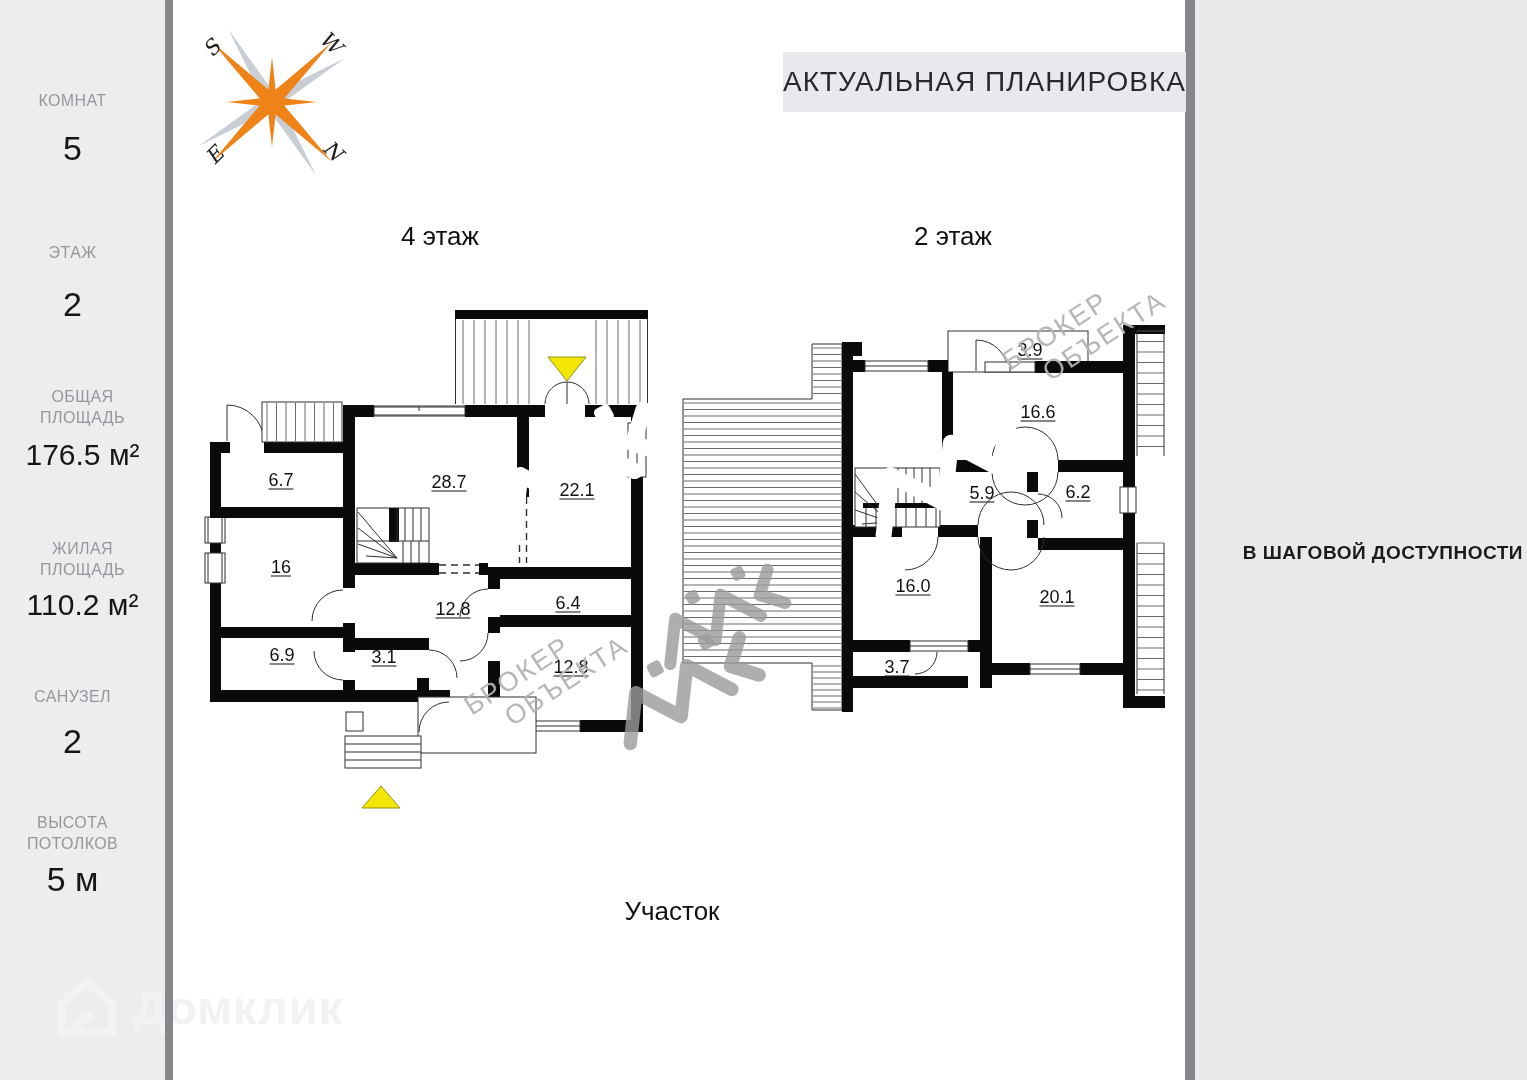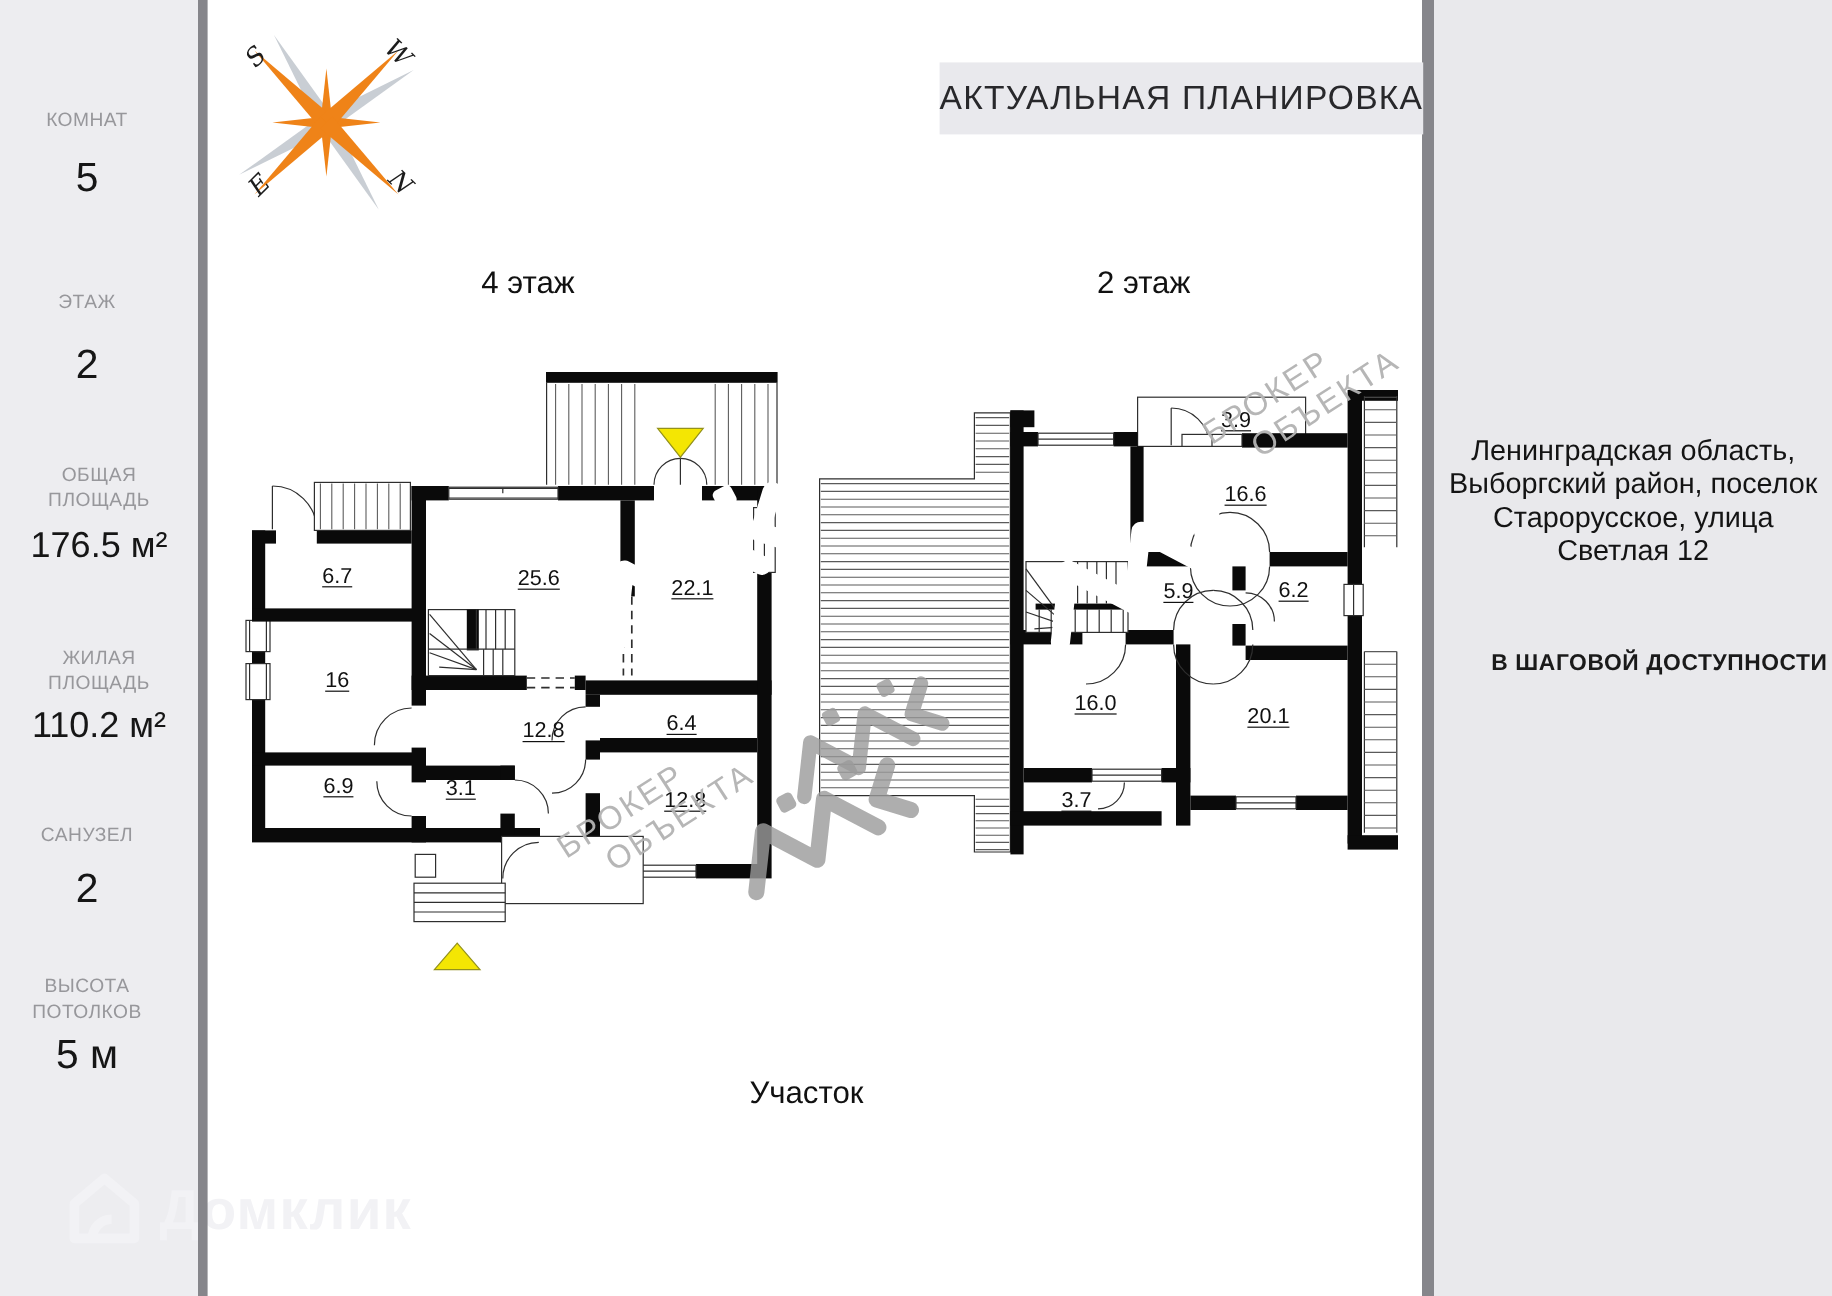--- a/index.html
+++ b/index.html
@@ -423,43 +423,37 @@
     <g style="color:#9b9b9b" opacity=".8" transform="translate(636,618) rotate(-28)">
         <use href="#mkzig" width="150" height="69"></use>
       </g>
   </svg>
 
   <div class="lbl floor-label" style="left:440px;top:236px">4 этаж</div>
   <div class="lbl floor-label" style="left:953px;top:236px">2 этаж</div>
   <div class="lbl site-label" style="left:672px;top:911px">Участок</div>
 
   <div class="lbl room-label" style="left:281px;top:480px">6.7</div>
-  <div class="lbl room-label" style="left:449px;top:482px">25.6</div>
+  <div class="lbl room-label" style="left:449px;top:482px">28.7</div>
   <div class="lbl room-label" style="left:577px;top:490px">22.1</div>
   <div class="lbl room-label" style="left:281px;top:567px">16</div>
   <div class="lbl room-label" style="left:453px;top:609px">12.8</div>
   <div class="lbl room-label" style="left:568px;top:603px">6.4</div>
   <div class="lbl room-label" style="left:282px;top:655px">6.9</div>
   <div class="lbl room-label" style="left:384px;top:657px">3.1</div>
   <div class="lbl room-label" style="left:571px;top:667px">12.8</div>
 
   <div class="lbl room-label" style="left:1030px;top:350px">3.9</div>
   <div class="lbl room-label" style="left:1038px;top:412px">16.6</div>
   <div class="lbl room-label" style="left:982px;top:493px">5.9</div>
   <div class="lbl room-label" style="left:1078px;top:492px">6.2</div>
   <div class="lbl room-label" style="left:913px;top:586px">16.0</div>
   <div class="lbl room-label" style="left:1057px;top:597px">20.1</div>
   <div class="lbl room-label" style="left:897px;top:667px">3.7</div>
 
-  <div class="address">
-    <div>Ленинградская область,</div>
-    <div>Выборгский район, поселок</div>
-    <div>Старорусское, улица</div>
-    <div>Светлая 12</div>
-  </div>
   <div class="proximity">В ШАГОВОЙ ДОСТУПНОСТИ</div>
 
 
   <div class="broker" style="left:462px;top:645px">
     <div>БРОКЕР</div>
     <div style="margin-left:28px">ОБЪЕКТА</div>
   </div>
   <div class="broker" style="left:1000px;top:300px">
     <div>БРОКЕР</div>
     <div style="margin-left:28px">ОБЪЕКТА</div>

